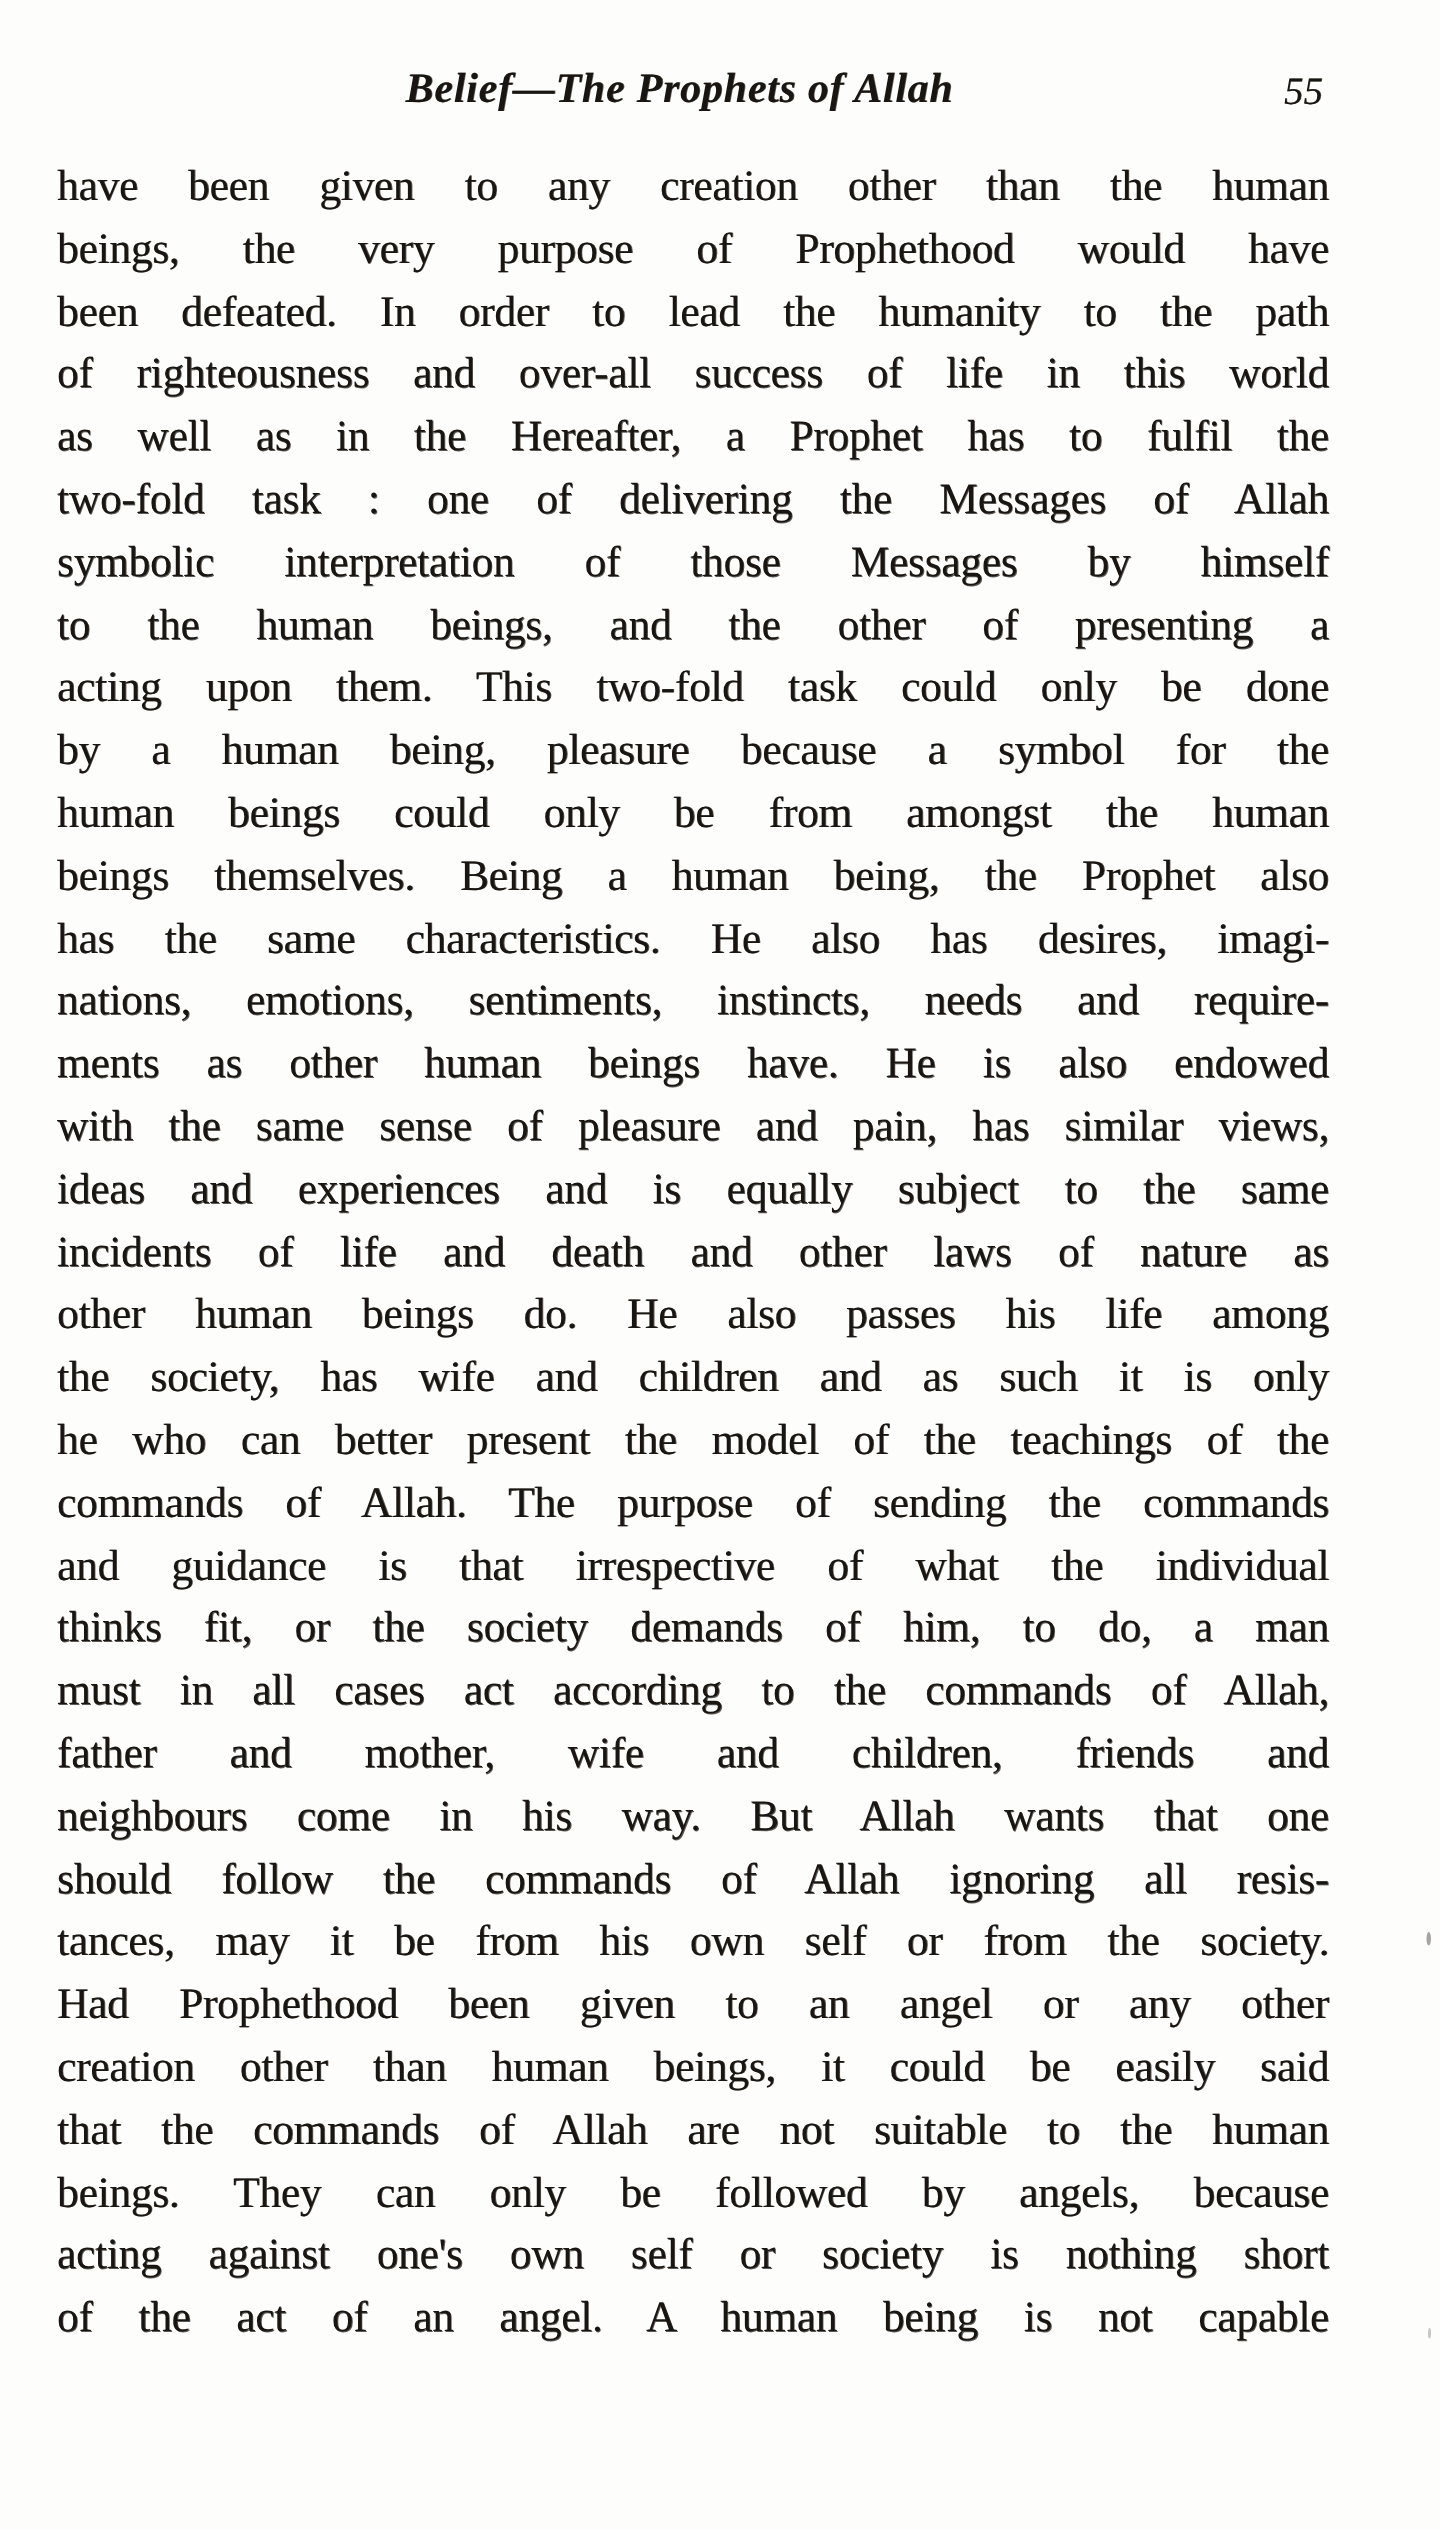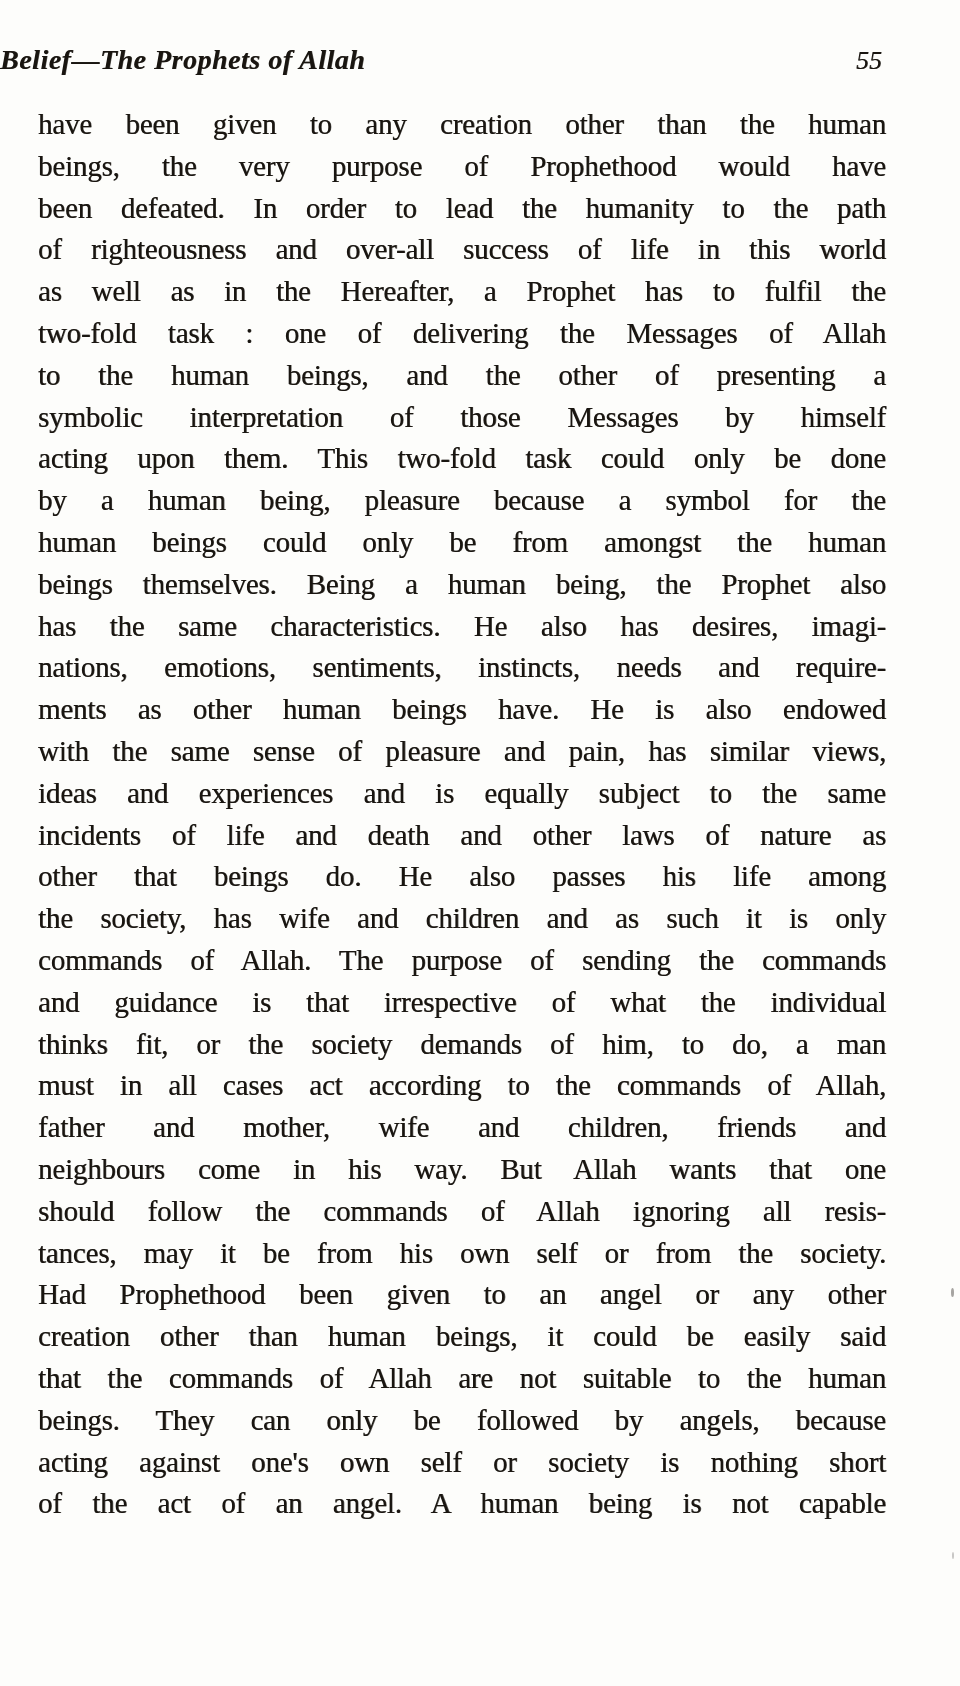--- a/index.html
+++ b/index.html
@@ -22,20 +22,21 @@
     position: absolute;
     top: 44px;
     left: 0;
     right: 0;
     height: 40px;
   }
   .running-title {
     position: absolute;
     left: 0;
     right: 54px;
+    text-align: center;
     font-style: italic;
     font-weight: bold;
     font-size: 28px;
     letter-spacing: 0.5px;
     text-shadow: 0.5px 0.3px 0 rgba(25,21,16,0.65);
     white-space: nowrap;
   }
   .page-number {
     position: absolute;
     right: 78px;
@@ -78,34 +79,35 @@
     <div class="page-number">55</div>
   </header>
 
   <main class="body-text">
     <div class="line">have been given to any creation other than the human</div>
     <div class="line">beings, the very purpose of Prophethood would have</div>
     <div class="line">been defeated. In order to lead the humanity to the path</div>
     <div class="line">of righteousness and over-all success of life in this world</div>
     <div class="line">as well as in the Hereafter, a Prophet has to fulfil the</div>
     <div class="line">two-fold task : one of delivering the Messages of Allah</div>
+    <div class="line">symbolic interpretation of those Messages by himself</div>
     <div class="line">to the human beings, and the other of presenting a</div>
-    <div class="line">symbolic interpretation of those Messages by himself</div>
     <div class="line">acting upon them. This two-fold task could only be done</div>
     <div class="line">by a human being, pleasure because a symbol for the</div>
     <div class="line">human beings could only be from amongst the human</div>
     <div class="line">beings themselves. Being a human being, the Prophet also</div>
     <div class="line">has the same characteristics. He also has desires, imagi-</div>
     <div class="line">nations, emotions, sentiments, instincts, needs and require-</div>
     <div class="line">ments as other human beings have. He is also endowed</div>
     <div class="line">with the same sense of pleasure and pain, has similar views,</div>
     <div class="line">ideas and experiences and is equally subject to the same</div>
     <div class="line">incidents of life and death and other laws of nature as</div>
-    <div class="line">other that beings do. He also passes his life among</div>
+    <div class="line">other human beings do. He also passes his life among</div>
     <div class="line">the society, has wife and children and as such it is only</div>
+    <div class="line">he who can better present the model of the teachings of the</div>
     <div class="line">commands of Allah. The purpose of sending the commands</div>
     <div class="line">and guidance is that irrespective of what the individual</div>
     <div class="line">thinks fit, or the society demands of him, to do, a man</div>
     <div class="line">must in all cases act according to the commands of Allah,</div>
     <div class="line">father and mother, wife and children, friends and</div>
     <div class="line">neighbours come in his way. But Allah wants that one</div>
     <div class="line">should follow the commands of Allah ignoring all resis-</div>
     <div class="line">tances, may it be from his own self or from the society.</div>
     <div class="line">Had Prophethood been given to an angel or any other</div>
     <div class="line">creation other than human beings, it could be easily said</div>

